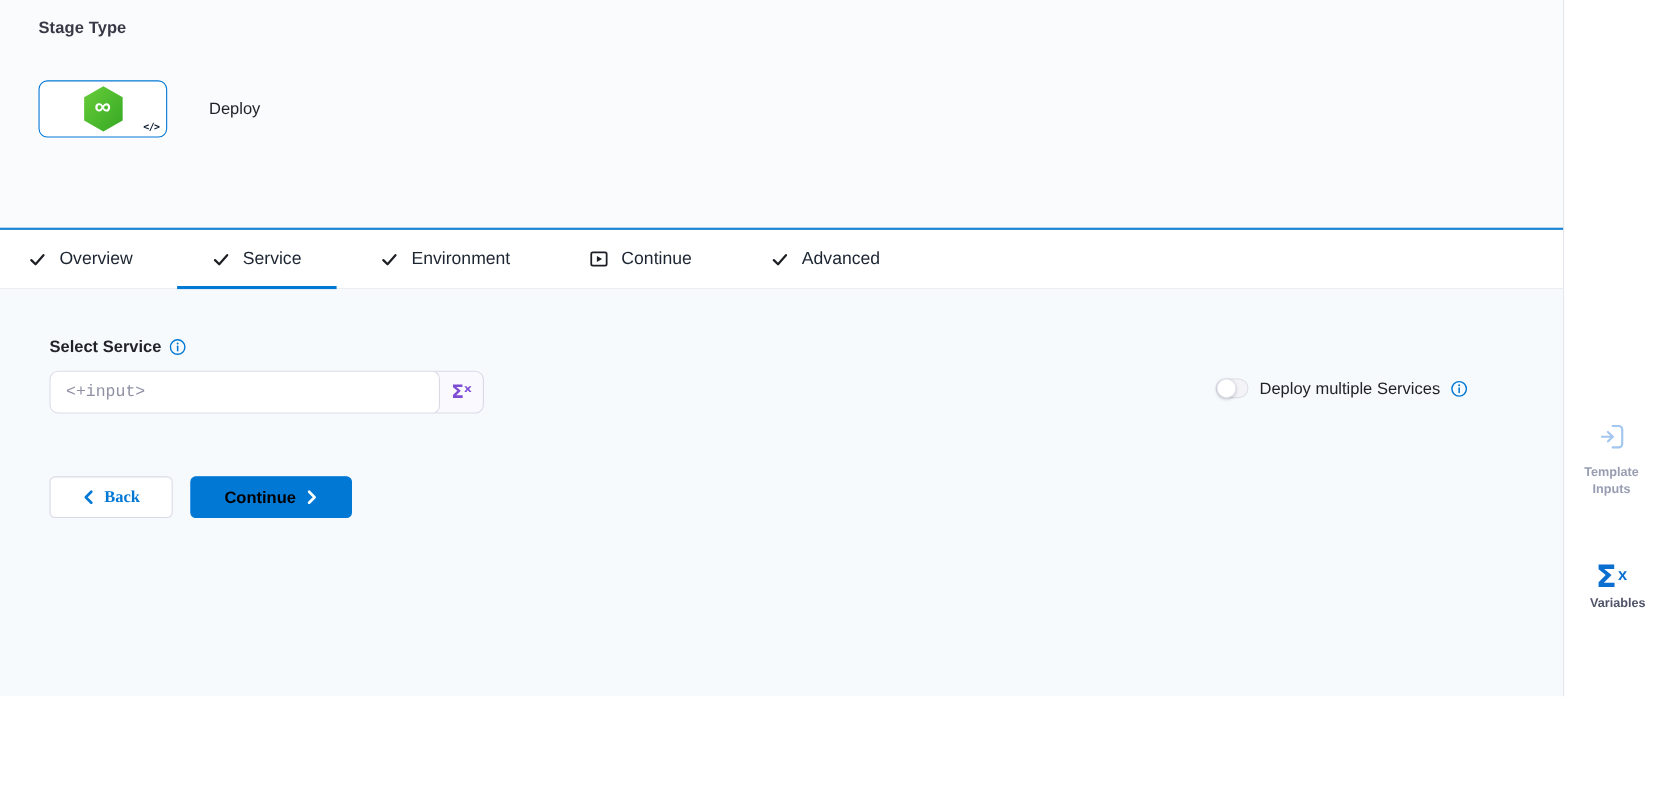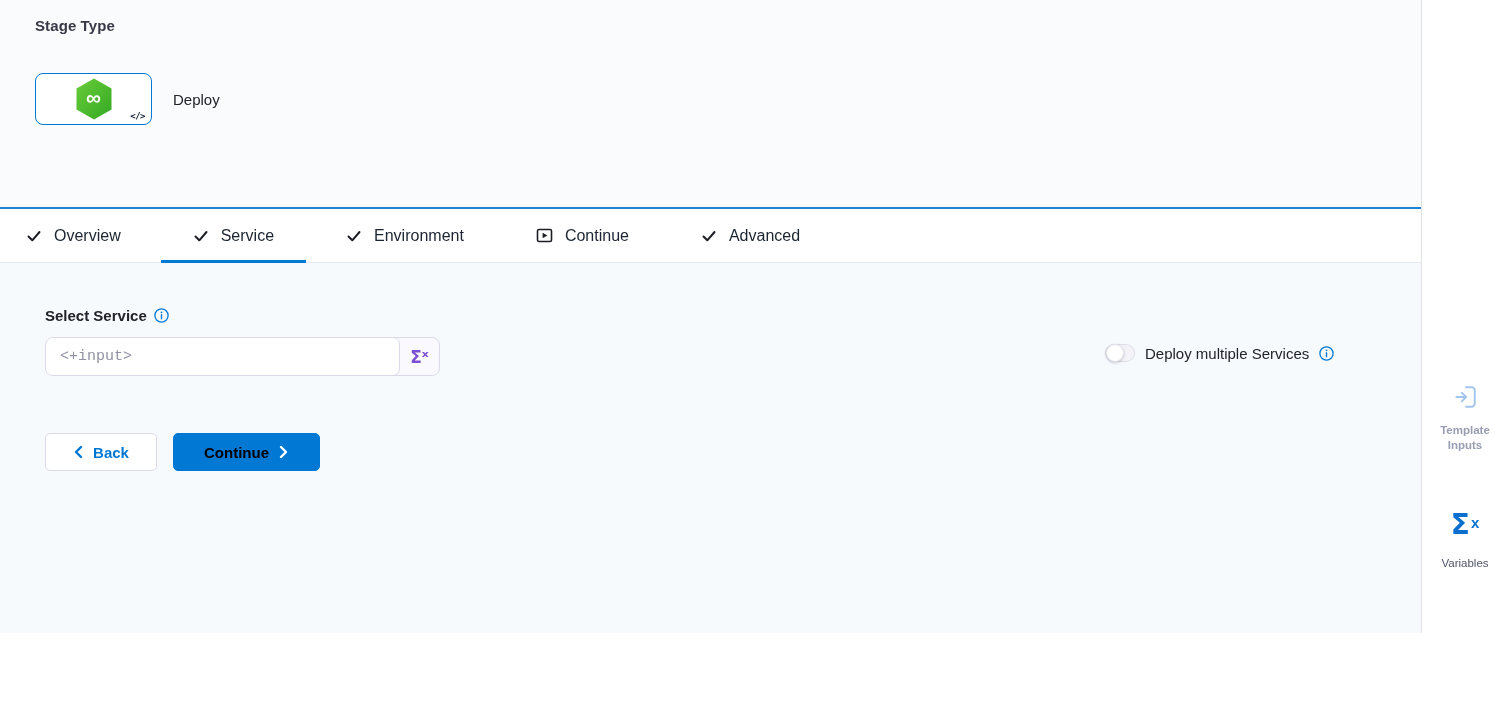--- a/index.html
+++ b/index.html
@@ -54,21 +54,21 @@
   }
   .code-badge {
     position: absolute;
     right: 6px; bottom: 3px;
     font-size: 9px;
     font-weight: 700;
     color: #07182b;
     letter-spacing: -0.5px;
     font-family: "DejaVu Sans Mono", monospace;
   }
-  .stage-name { margin-left: 21px; font-size: 15px; color: #22222a; }
+  .stage-name { margin-left: 38px; font-size: 15px; color: #22222a; }
 
   
   .tabbar {
     height: 56px;
     background: #ffffff;
     border-top: 2px solid #1b84d4;
     border-bottom: 1px solid #e7e9f0;
     display: flex;
     align-items: stretch;
     flex: none;
@@ -179,20 +179,21 @@
     justify-content: center;
     gap: 9px;
     cursor: pointer;
     font-family: "Liberation Sans", sans-serif;
   }
   .btn-secondary {
     width: 112px;
     background: #ffffff;
     border: 1px solid #d9dae5;
     color: #0278d5;
+    font-family: Liberation Serif, serif;
   }
   .btn-primary {
     width: 147px;
     background: #0278d5;
     border: 1px solid #0278d5;
     color: #000000;
   }
 
   
   .right-rail {
@@ -211,21 +212,21 @@
   .rail-template { top: 384px; }
   .rail-variables { top: 511px; }
   .rail-label {
     margin-top: 13px;
     font-size: 11.5px;
     line-height: 15px;
     text-align: center;
     width: 62px;
   }
   .rail-template .rail-label { color: #989db2; font-weight: 600; }
-  .rail-variables .rail-label { color: #4e5368; font-weight: 400; margin-top: 17px; }
+  .rail-variables .rail-label { color: #4e5368; font-weight: 700; margin-top: 3px; text-align: right; }
   .sigma-icon {
     color: #0b6fd0;
     display: flex;
     align-items: flex-start;
     line-height: 1;
   }
   .sigma-icon .sig { font-size: 28px; font-weight: 600; font-family: "DejaVu Sans", sans-serif; }
   .sigma-icon .x  { font-size: 15px; font-weight: 800; margin: 4px 0 0 1px; }
 </style>
 </head>

